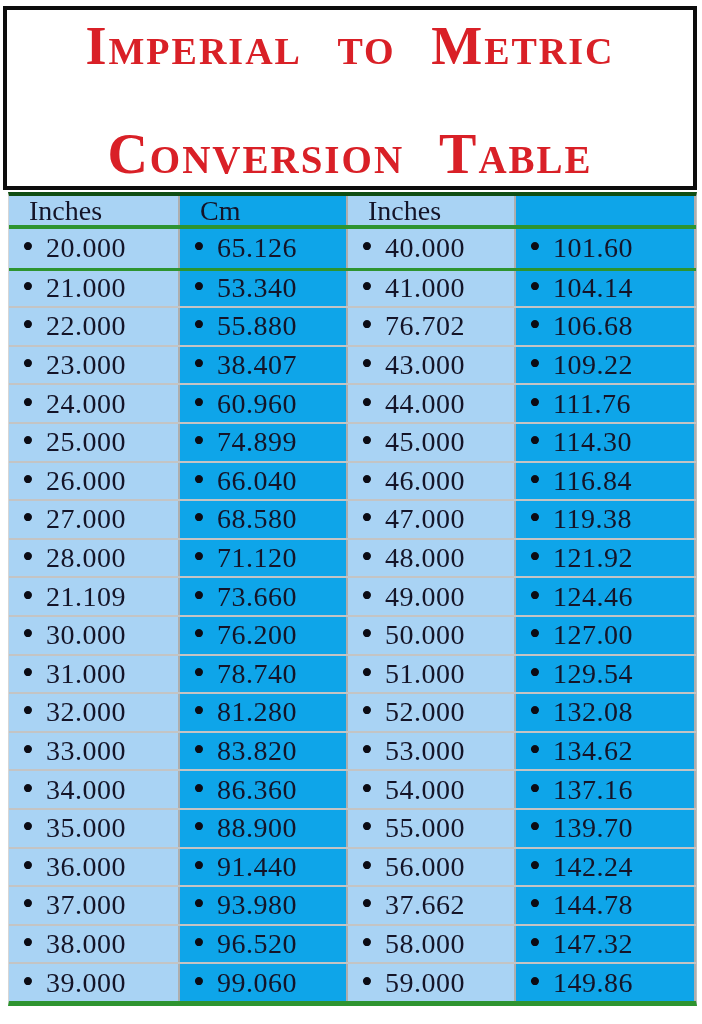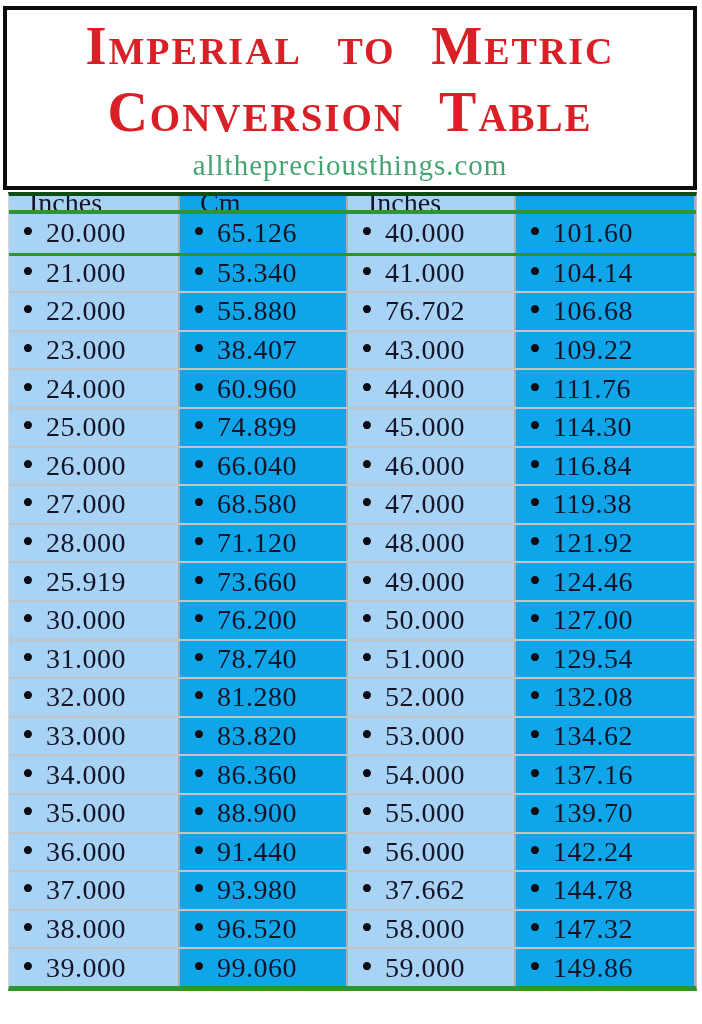--- a/index.html
+++ b/index.html
@@ -14,20 +14,21 @@
     background: #ffffff;
     border: 4px solid #0d0d0d;
     text-align: center;
   }
   .title-line {
     font-variant: small-caps;
     font-weight: bold;
     color: var(--title-red);
     letter-spacing: 2px;
     word-spacing: 20px;
+    margin-top: 42px;
   }
   .title-line-1 { font-size: 54px; line-height: 72px; margin-top: 0; }
   .title-line-2 { font-size: 56px; line-height: 60px; }
   .website-url {
     color: var(--url-green);
     font-size: 29px;
     line-height: 46px;
     letter-spacing: 1px;
   }
 
@@ -39,21 +40,21 @@
     border-top: 4px solid var(--dark-green);
     border-bottom: 5px solid var(--green-line);
     border-left: 1px solid #d6d6d6;
     border-right: 1px solid #c0c0c0;
     background: #ffffff;
   }
   .thead, .tr {
     display: grid;
     grid-template-columns: 169px 170px 166px 1fr;
   }
-  .thead { height: 18px; border-bottom: 4px solid var(--green-line); }
+  .thead { height: 33px; border-bottom: 4px solid var(--green-line); }
   .tr { height: 38.6px; }
   .tr { border-top: 2px solid var(--gray-divider); }
   .tbody .tr:first-child { border-top: none; }
   .tbody .tr:nth-child(2) { border-top: 3px solid var(--green-line); }
 
   .th, .td {
     display: flex;
     align-items: center;
     overflow: hidden;
     color: var(--cell-text);
@@ -253,21 +254,21 @@
             <span class="val">48.000</span>
           </div>
           <div class="td white">
             <span class="bullet">•</span>
             <span class="val">121.92</span>
           </div>
         </div>
         <div class="tr">
           <div class="td blue">
             <span class="bullet">•</span>
-            <span class="val">25.919</span>
+            <span class="val">21.109</span>
           </div>
           <div class="td white">
             <span class="bullet">•</span>
             <span class="val">73.660</span>
           </div>
           <div class="td blue">
             <span class="bullet">•</span>
             <span class="val">49.000</span>
           </div>
           <div class="td white">

